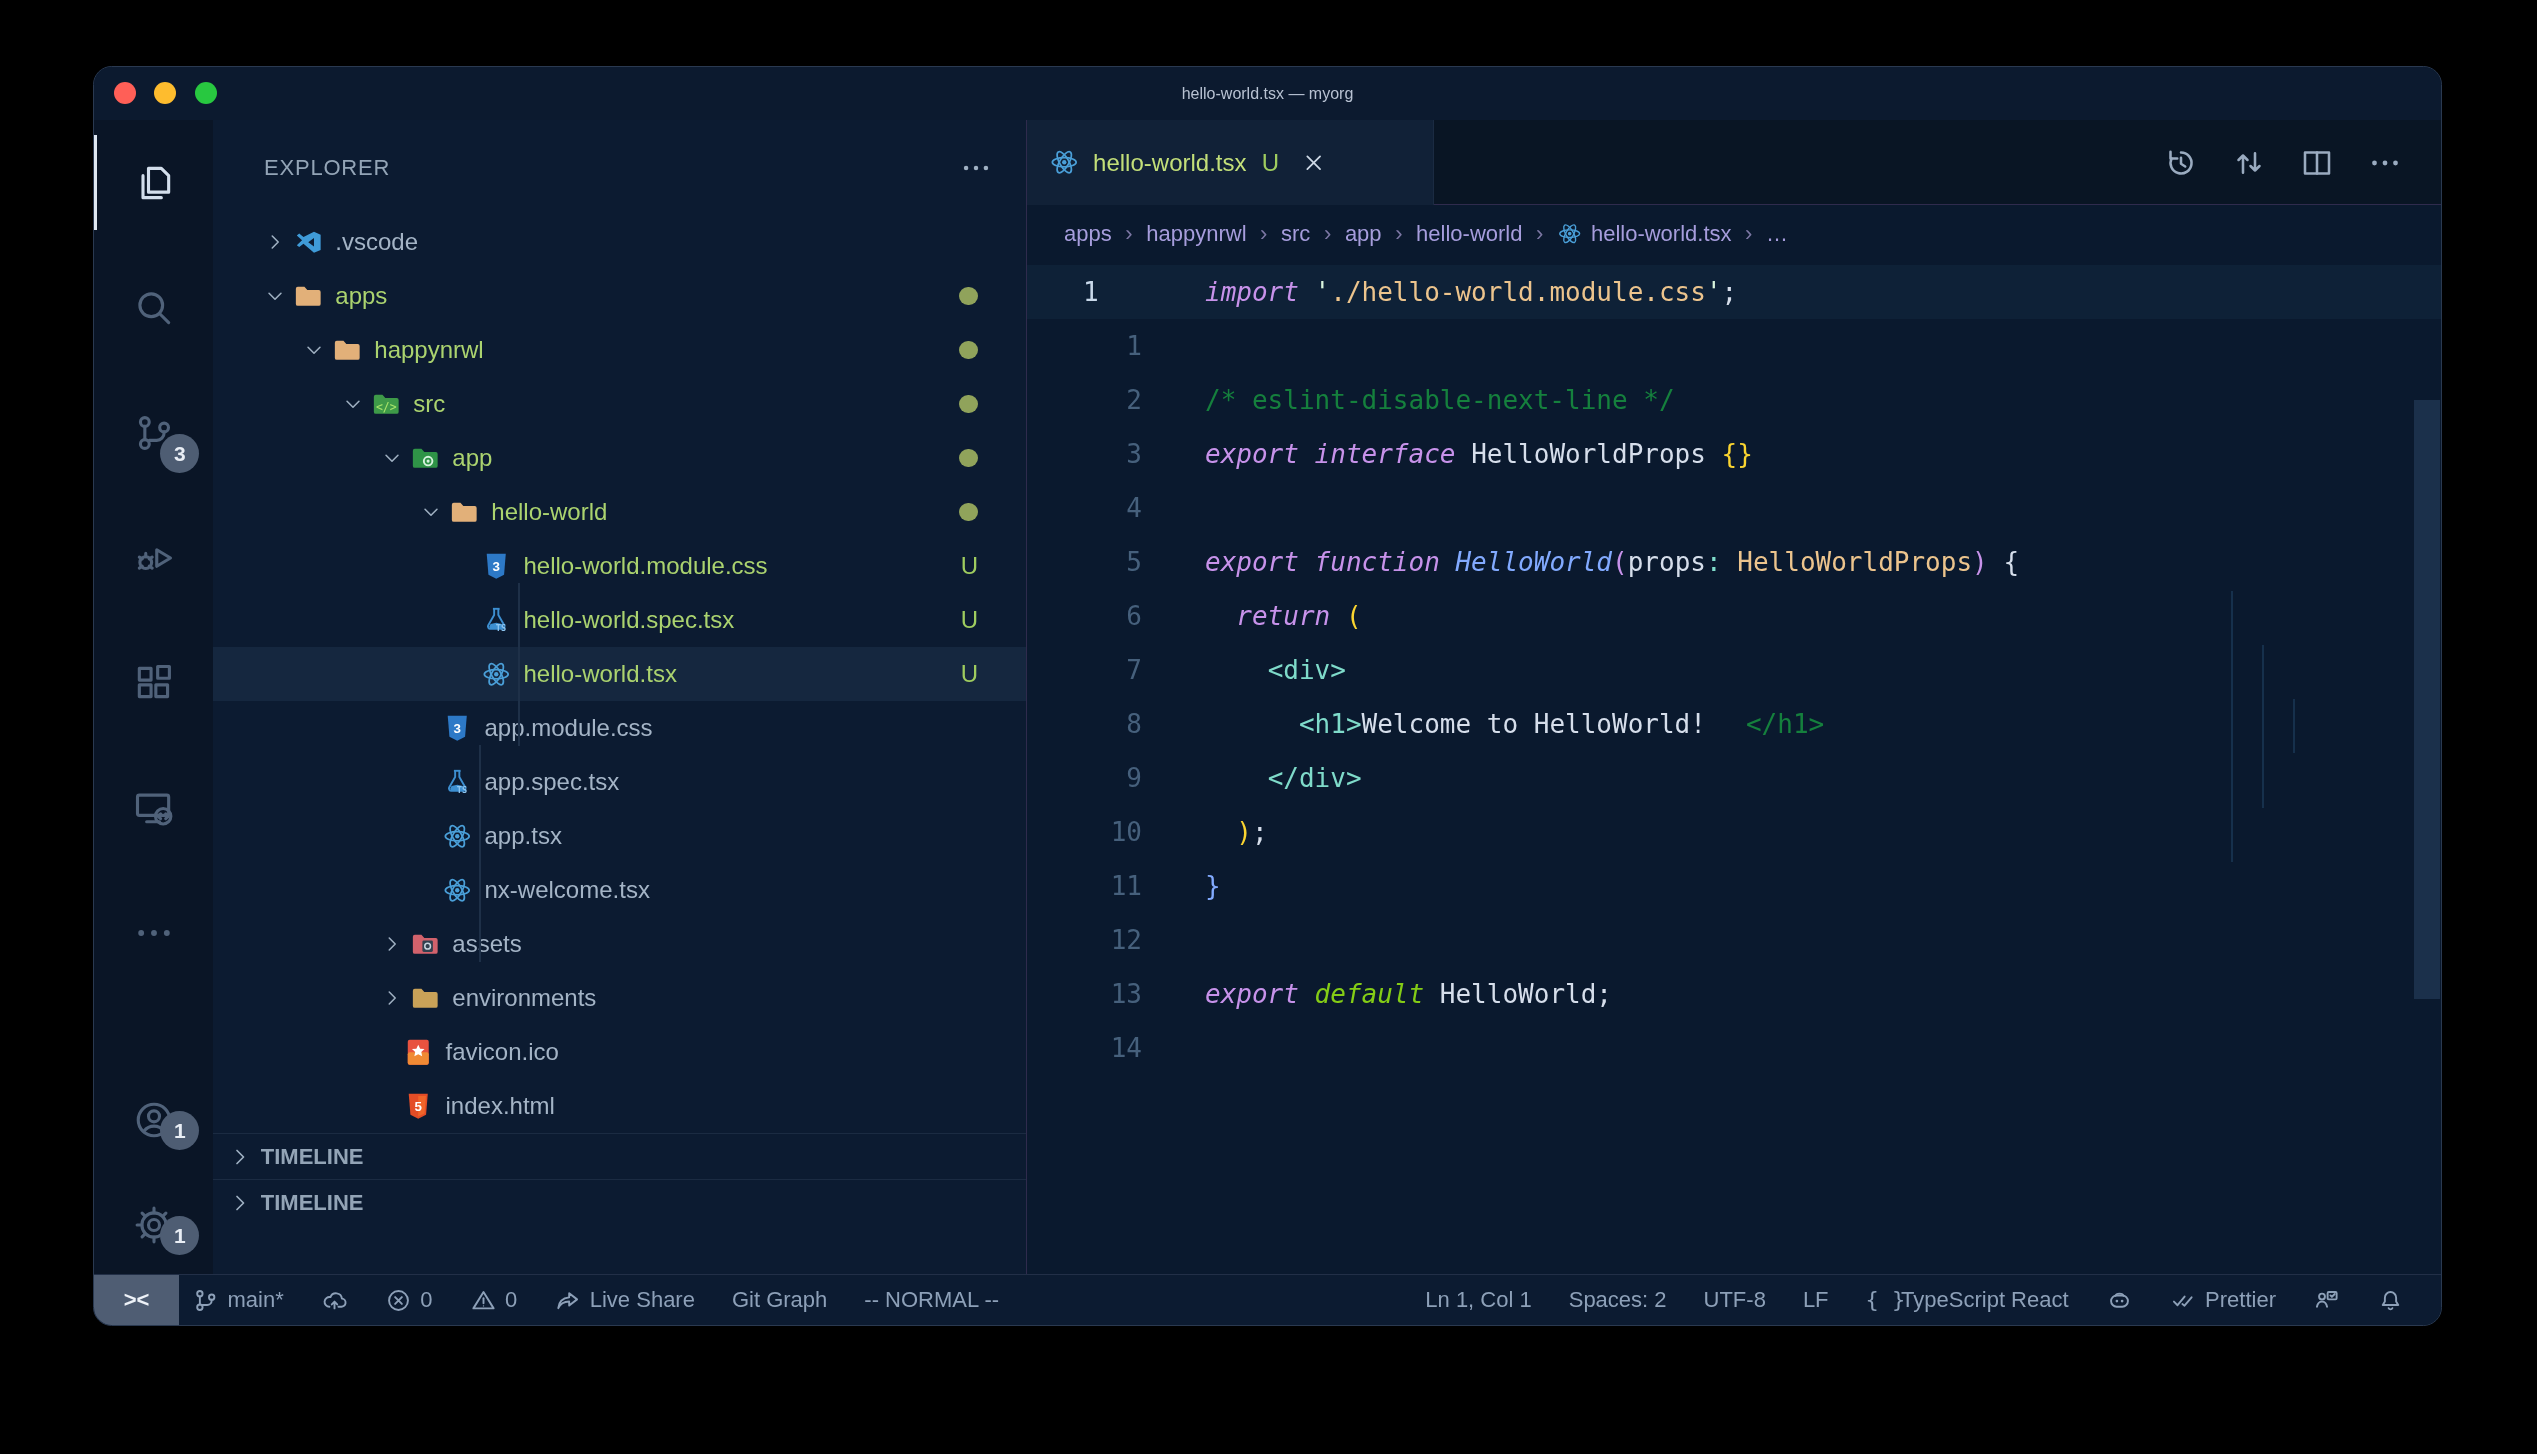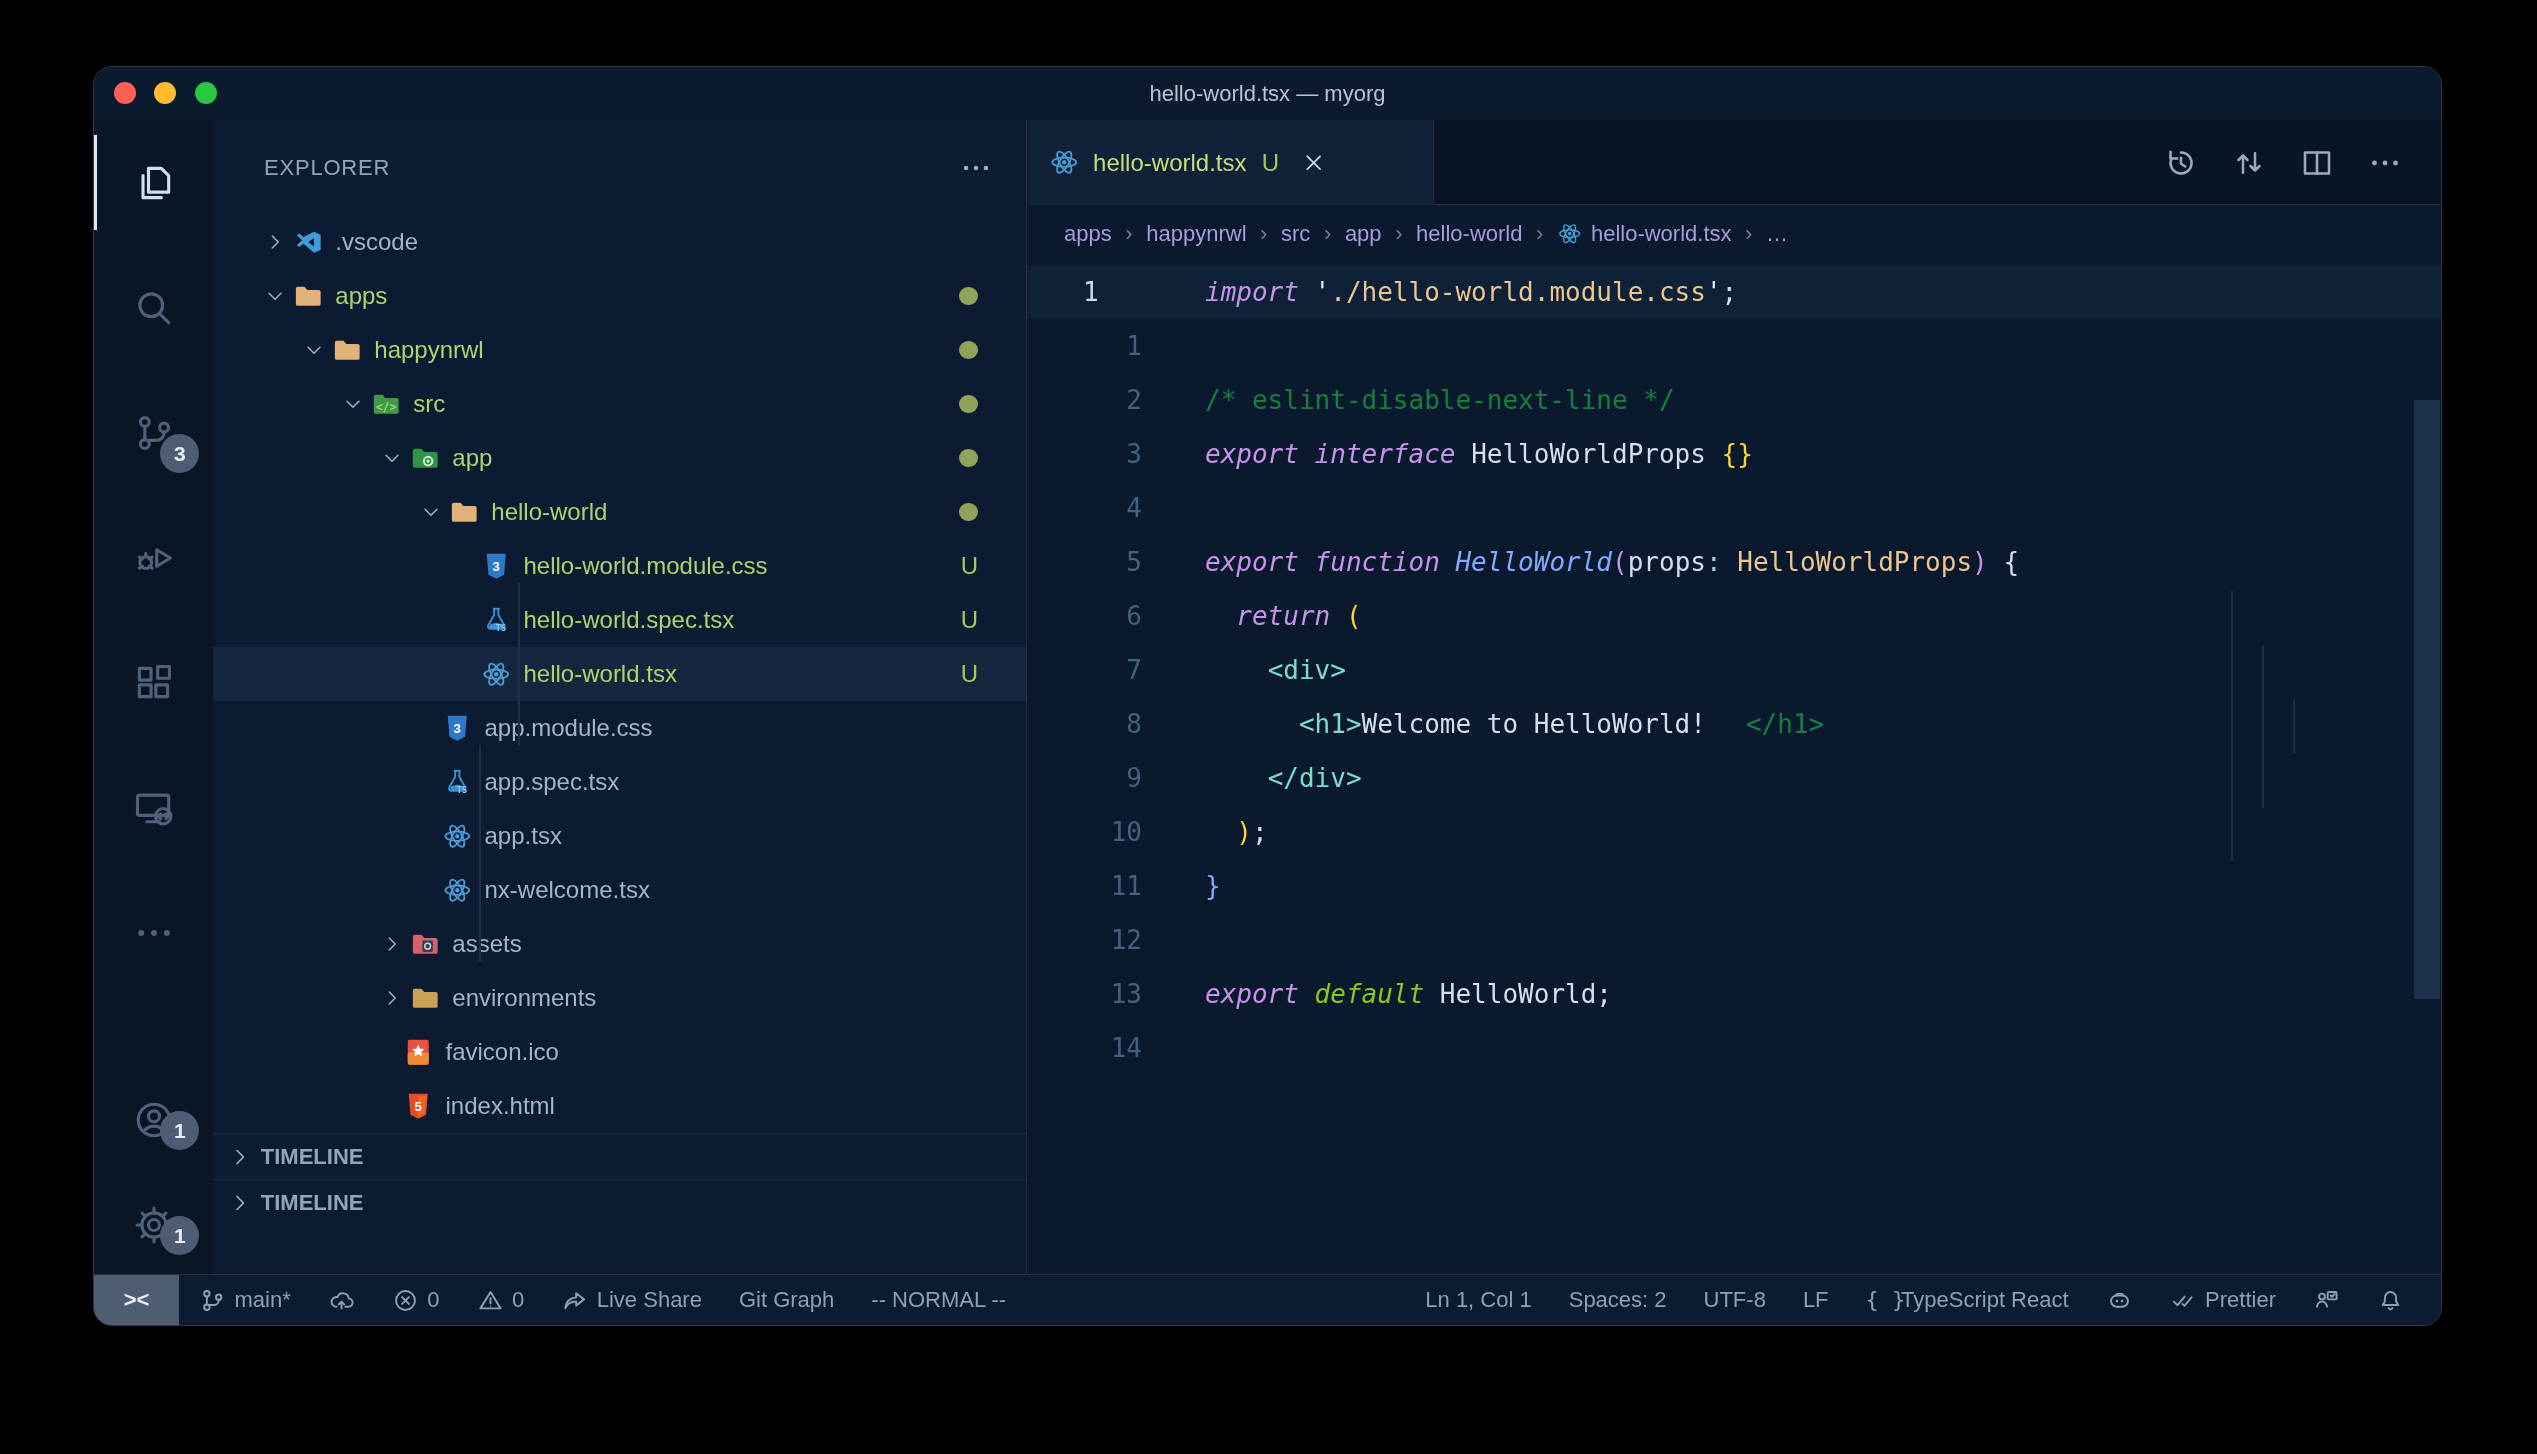--- a/index.html
+++ b/index.html
@@ -4,21 +4,21 @@
 <style>
   html,body{margin:0;padding:0;background:#000;}
   body{width:2538px;height:1454px;position:relative;font-family:"Liberation Sans",sans-serif;-webkit-font-smoothing:antialiased;}
   #window{position:absolute;left:93px;top:66px;width:2349px;height:1260px;background:#0c1b31;border-radius:18.6px;overflow:hidden;border:0.8px solid #2a3950;box-sizing:border-box;}
   
   #titlebar{position:absolute;left:0;top:0;width:100%;height:53px;background:#0c1a2f;border-bottom:0.8px solid #1b2b42;}
   .tl{position:absolute;top:15.3px;width:22px;height:22px;border-radius:50%;}
   #tl-close{left:19.5px;background:#ff5f57;}
   #tl-min{left:60px;background:#febc2e;}
   #tl-max{left:101px;background:#28c840;}
-  #window-title{position:absolute;left:0;top:0;width:100%;height:53px;line-height:53px;text-align:center;color:#b8c2d2;font-size:22px;}
+  #window-title{position:absolute;left:0;top:0;width:100%;height:53px;line-height:53px;text-align:center;color:#b8c2d2;font-size:16px;}
   
   #activitybar{position:absolute;left:0;top:53px;width:119px;height:1157px;background:#0a1526;}
   .act-item{position:relative;width:119px;height:125px;display:flex;align-items:center;justify-content:center;color:#50627a;}
   .act-item.active{color:#d3deec;}
   .act-item.active .act-indicator{position:absolute;left:0;top:15.3px;bottom:15.3px;width:3.4px;background:#dfe7f1;}
   .act-item .icon{width:44px;height:44px;}
   .act-badge{position:absolute;right:13.6px;bottom:22px;min-width:39px;height:39px;border-radius:20.3px;background:#4e5d73;color:#e9eef5;font-size:21px;font-weight:bold;display:flex;align-items:center;justify-content:center;}
   #activity-bottom{position:absolute;left:0;bottom:0;width:119px;}
   #activity-bottom .act-item{height:105px;}
   
@@ -58,21 +58,21 @@
   .code-line{position:relative;height:54px;display:flex;align-items:center;}
   .gutter{width:115px;flex:0 0 115px;text-align:right;color:#46607c;position:relative;}
   .gutter.cur{text-align:left;padding-left:56px;box-sizing:border-box;color:#c9d9ea;}
   .code-text{margin-left:63px;white-space:pre;color:#d6deeb;}
   .code-guide{position:absolute;width:1.7px;background:#16304c;}
   #code-lines{position:absolute;left:0;top:3.4px;right:0;}
   #scrollbar{position:absolute;right:2.5px;top:138px;width:25.4px;height:599px;background:rgba(90,130,180,0.22);}
   
   #statusbar{position:absolute;left:0;bottom:0;width:100%;height:51px;background:#0c1b31;border-top:0.8px solid #222f47;box-sizing:border-box;display:flex;align-items:center;color:#8da0b8;font-size:22px;}
   #remote-block{width:85px;height:100%;background:#4f5d73;color:#eef2f8;display:flex;align-items:center;justify-content:center;flex:0 0 85px;font-weight:bold;}
-  #status-left{display:flex;align-items:center;gap:37px;padding-left:20px;flex:1 1 auto;}
+  #status-left{display:flex;align-items:center;gap:37px;padding-left:13px;flex:1 1 auto;}
   #status-right{display:flex;align-items:center;gap:37px;padding-right:37px;}
   .status-item{display:flex;align-items:center;gap:8.5px;white-space:nowrap;}
   .status-item .icon{width:27px;height:27px;}
   .icon svg{width:100%;height:100%;display:block;}
   .chev svg{width:100%;height:100%;display:block;}
   .ficon svg{width:100%;height:100%;display:block;}
 </style>
 </head>
 <body>
 

